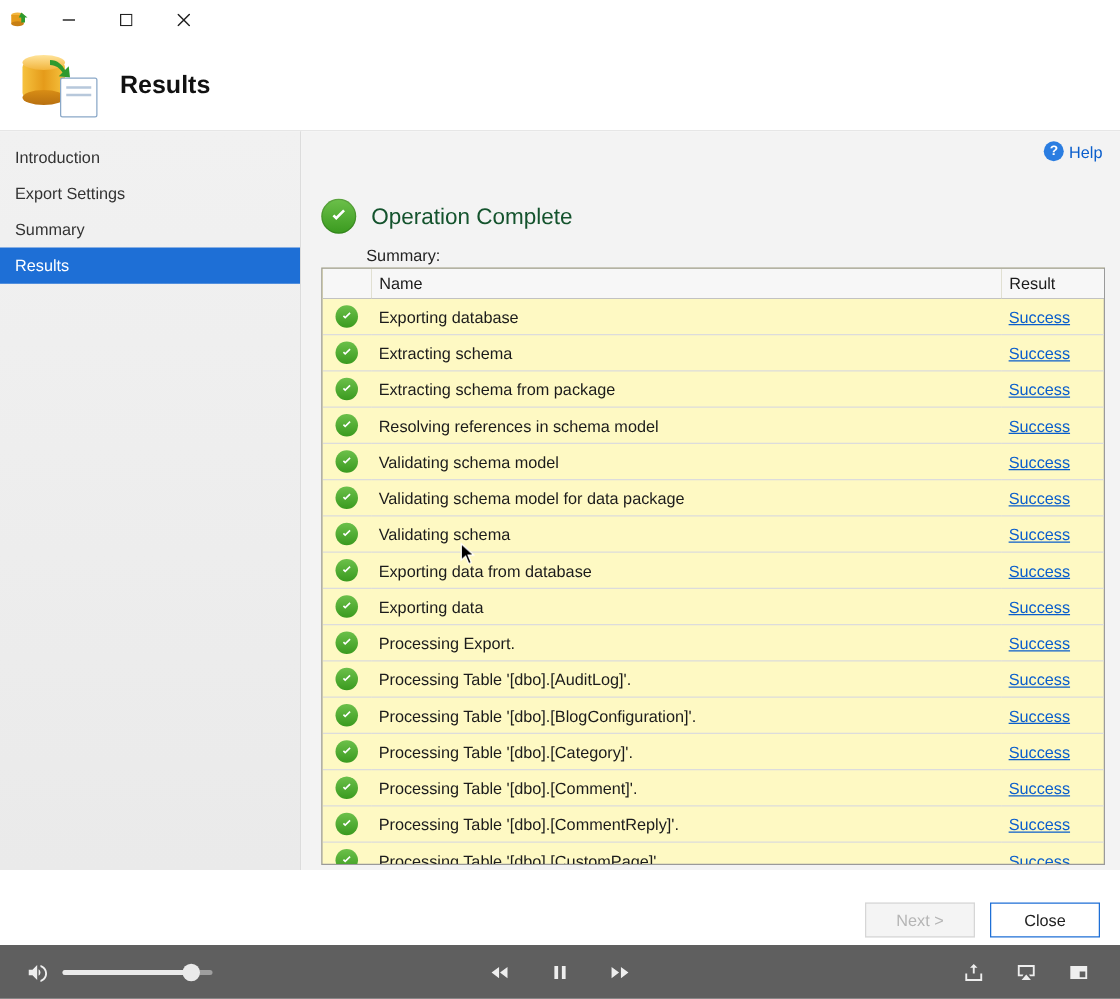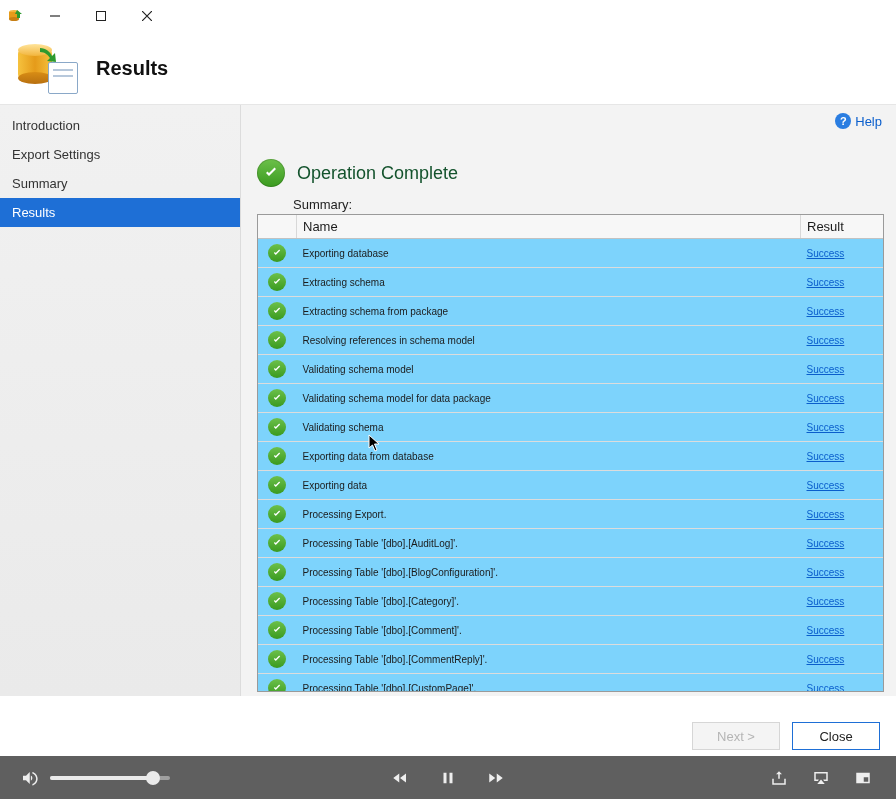--- a/index.html
+++ b/index.html
@@ -120,21 +120,21 @@
   .summary-label{
     margin-top:10px;
     font-size:13px;
     color:#222;
     margin-left:36px;
   }
 
   .grid-shell{
     margin-top:2px;
     border:1px solid #9a9a9a;
-    background:#7dd3fc;
+    background:#fef9c3;
     display:flex;
     flex:1;
     min-height:0;
   }
   .grid-shell table{
     border-collapse:collapse;
     width:100%;
     table-layout:fixed;
   }
   .grid-body{
@@ -151,21 +151,21 @@
     position:sticky;
     top:0;
   }
   thead th + th { border-left:1px solid #d8d8d8; }
   th.col-icon{ width:26px; }
   th.col-result{ width:70px; }
 
   tbody td{
     border-top:1px solid #dcdcdc;
     padding:3px 6px;
-    font-size:10px;
+    font-size:13px;
     white-space:nowrap;
     overflow:hidden;
     text-overflow:ellipsis;
     vertical-align:middle;
     height:22px;
   }
   tbody td.icon-cell{
     text-align:center;
   }
   .row-check{

